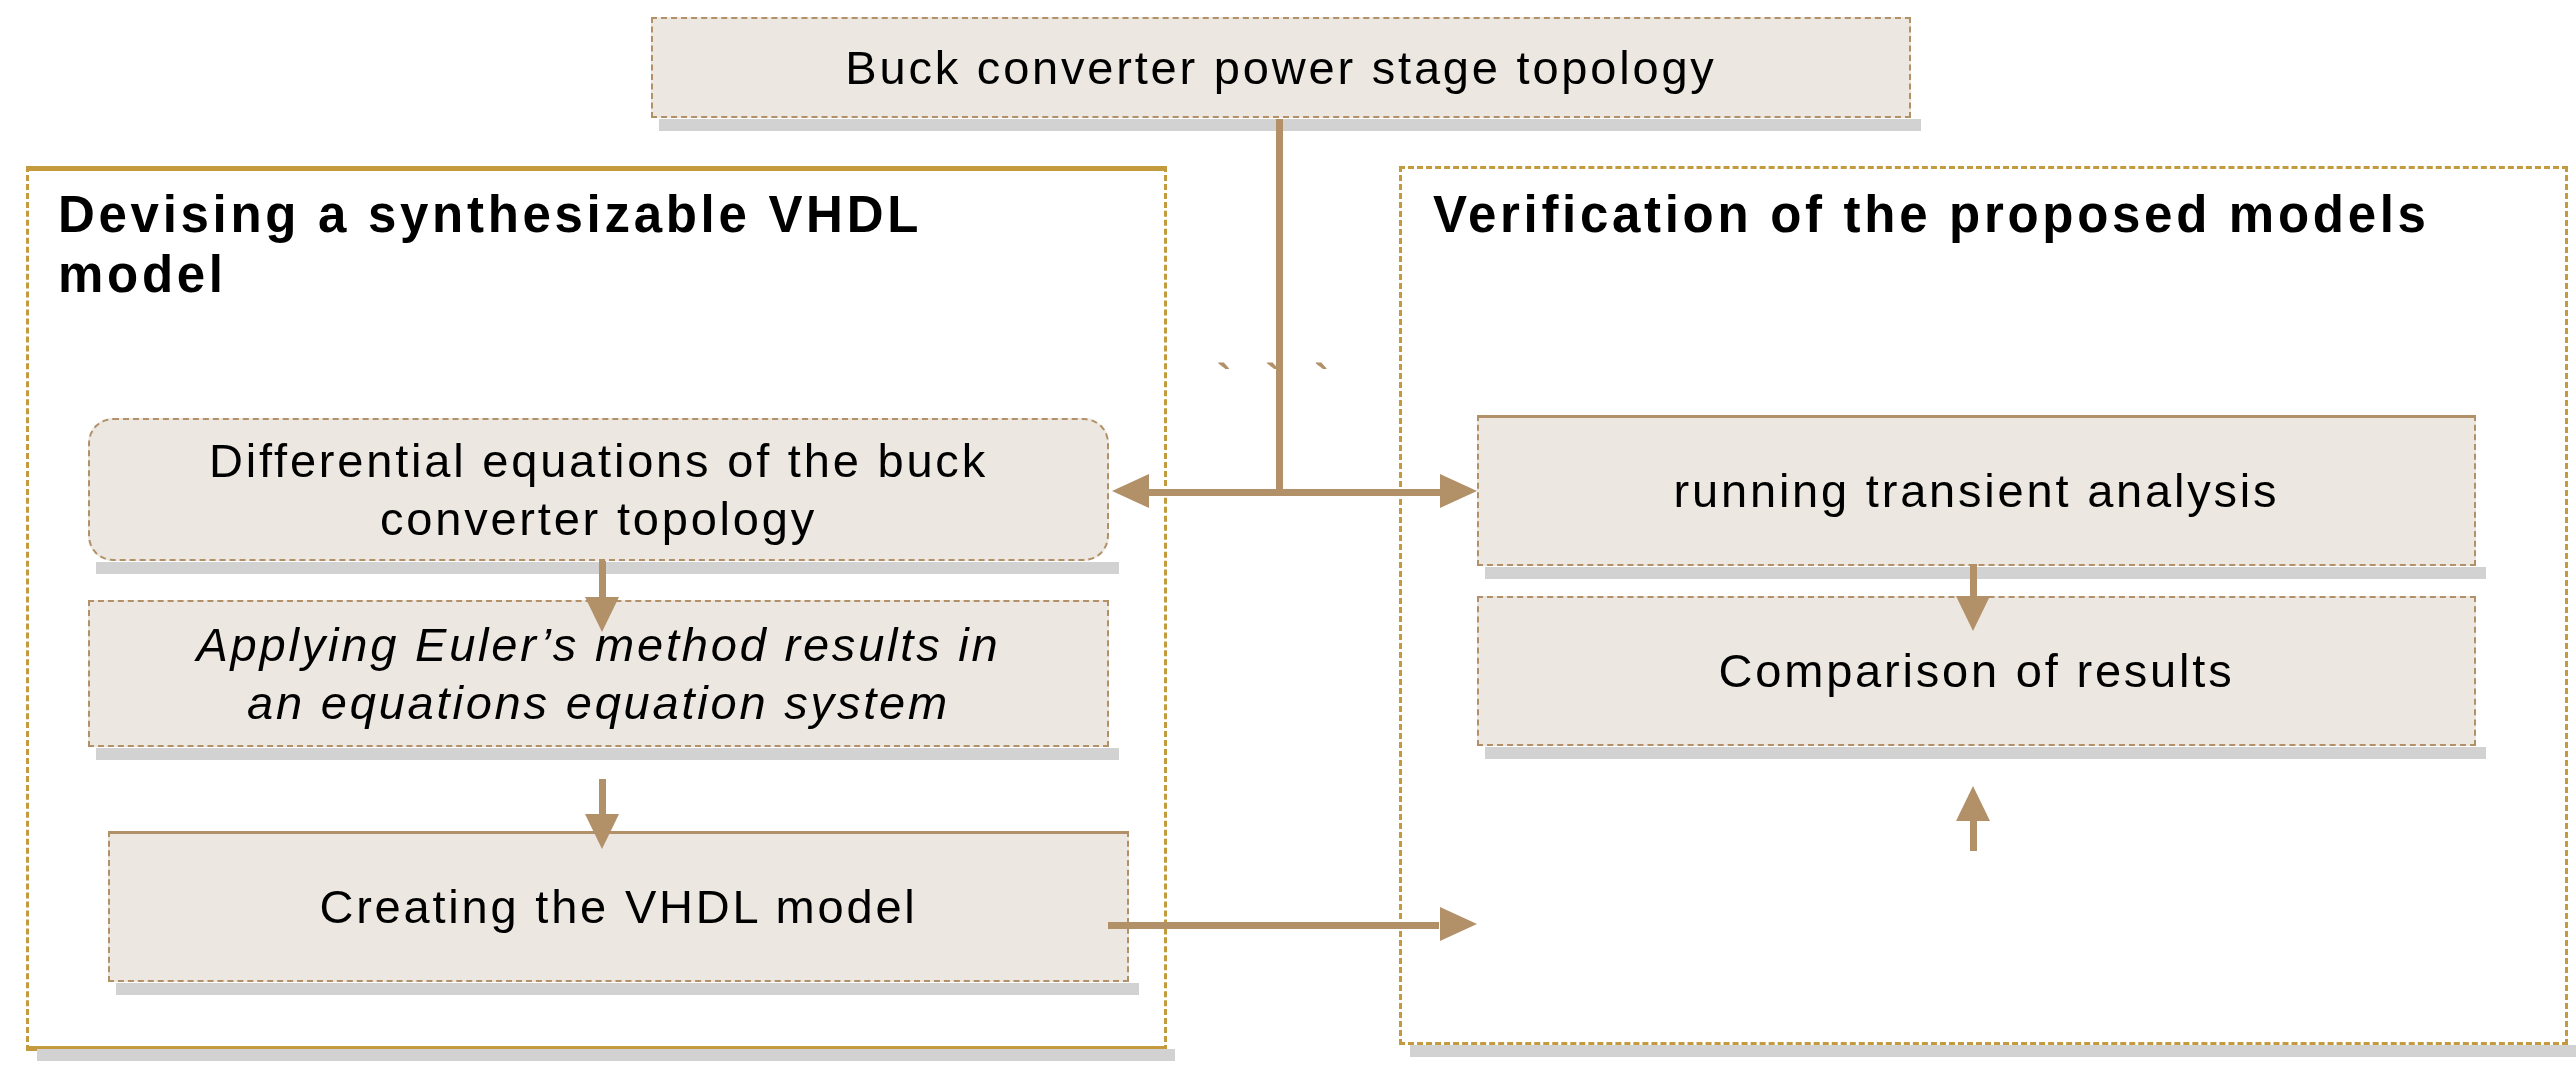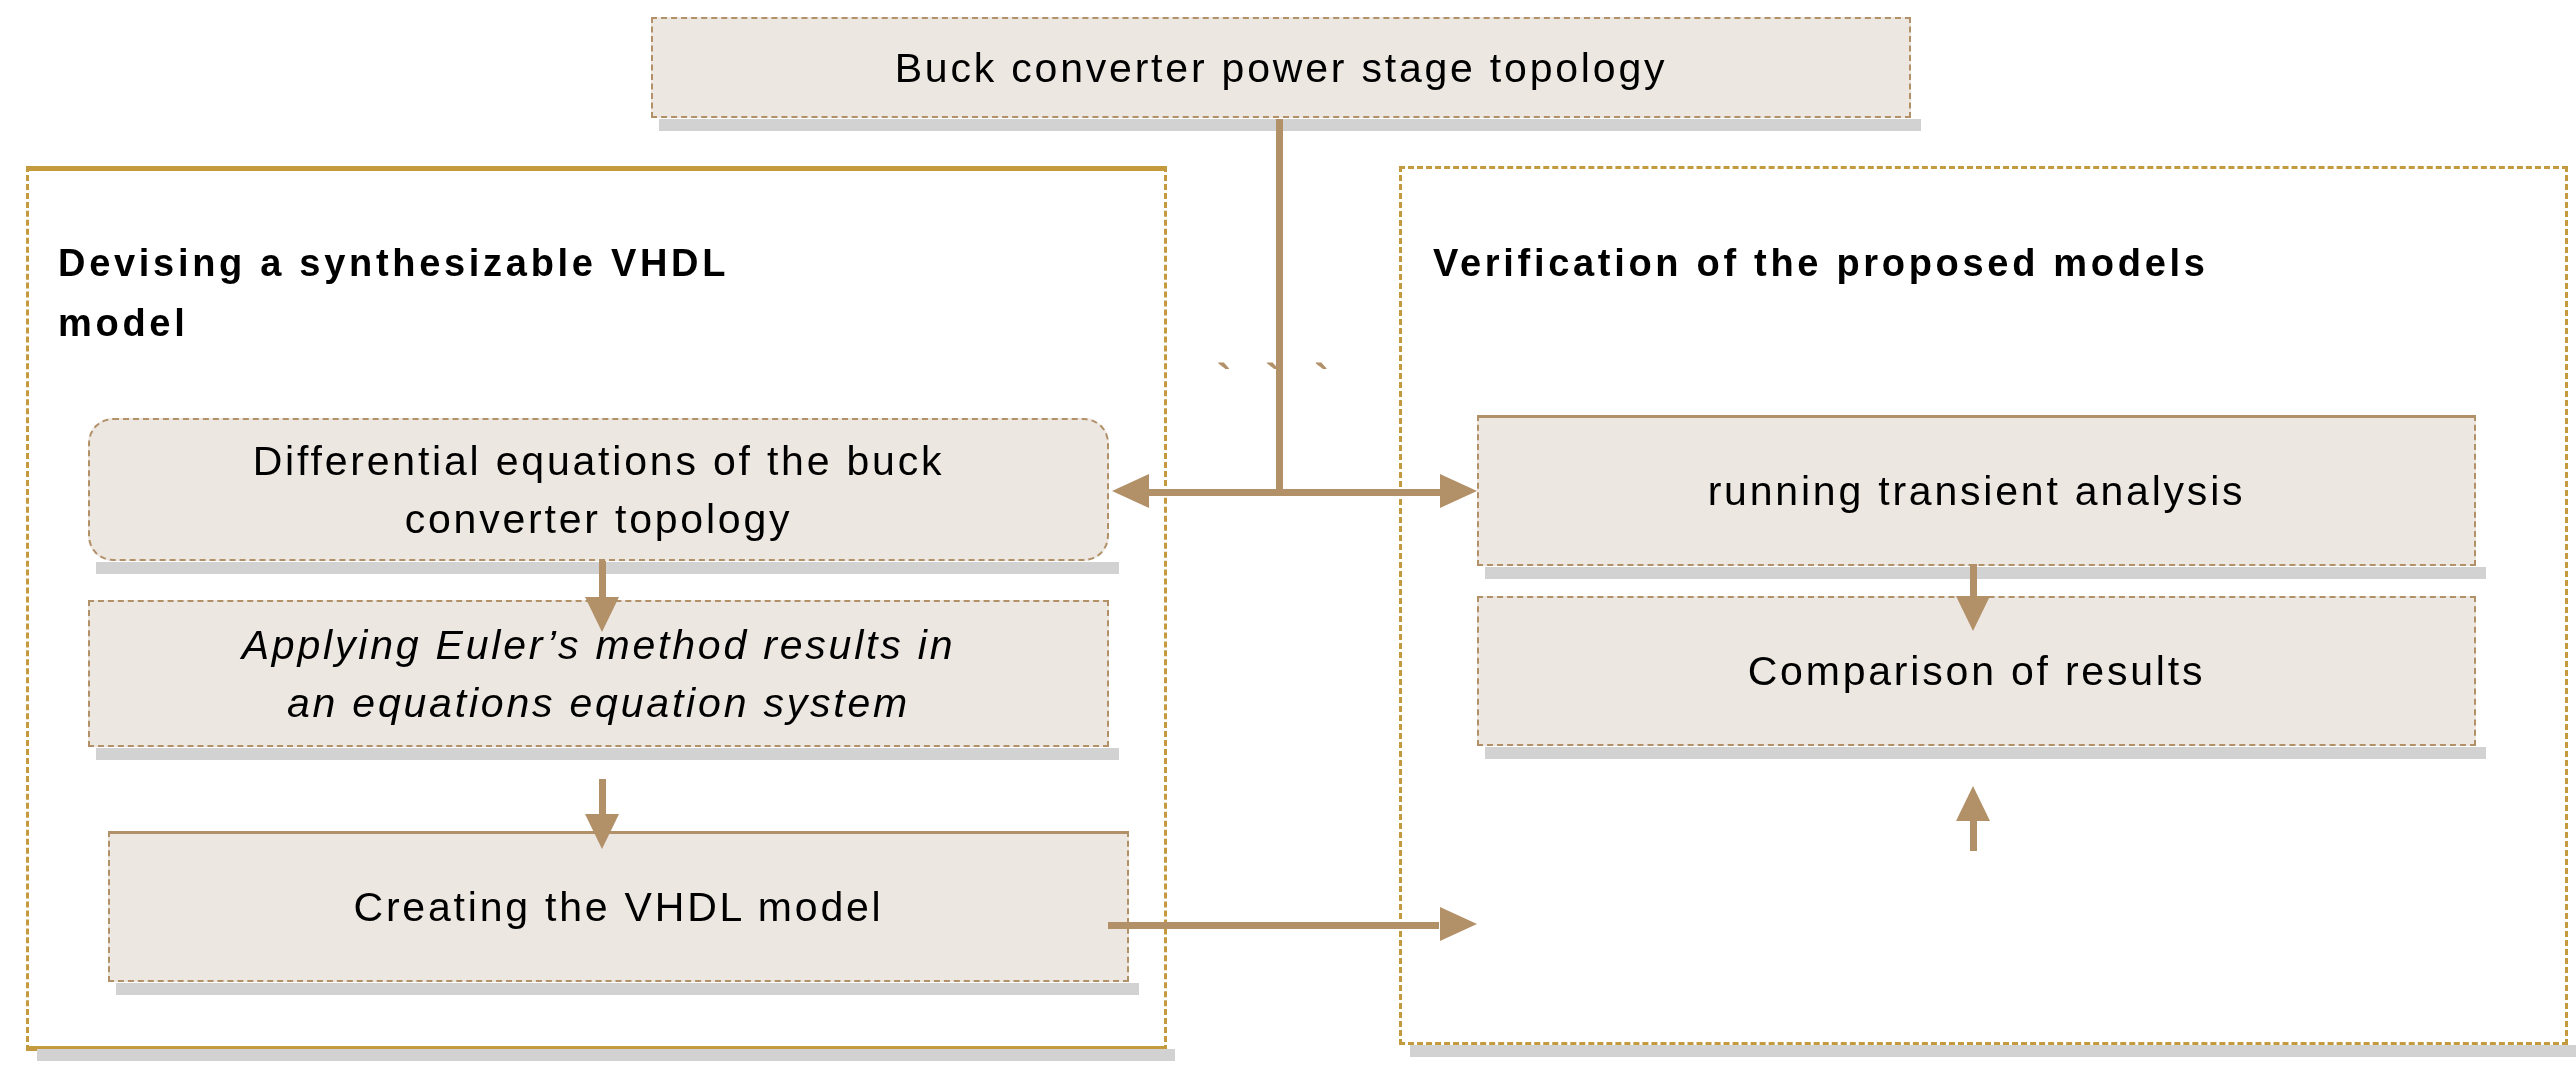--- a/index.html
+++ b/index.html
@@ -7,27 +7,27 @@
     position:relative;width:2576px;height:1083px;background:#ffffff;
     font-family:"Liberation Sans",sans-serif;color:#000;overflow:hidden;
   }
   
   .container{position:absolute;border:3.7px dashed #c49a3e;}
   .container-left{border-top:5.6px solid #c49a3e;border-bottom:5.6px solid #c49a3e;}
   .container::after{
     content:"";position:absolute;left:7.5px;right:-11.2px;bottom:-15px;height:12px;background:#d2d2d2;
   }
   .section-title{
-    position:absolute;font-size:38px;font-weight:bold;letter-spacing:3.7px;line-height:60px;margin-top:48px;
+    position:absolute;font-size:51px;font-weight:bold;letter-spacing:3.7px;line-height:60px;
   }
   
   .node{
     position:absolute;background:#ece7e1;border:2.8px dashed #b29068;
     display:flex;flex-direction:column;align-items:center;justify-content:center;
-    text-align:center;font-size:41px;letter-spacing:2.8px;line-height:58px;
+    text-align:center;font-size:47px;letter-spacing:2.8px;line-height:58px;
   }
   .node.solid-top{border-top:3.7px solid #b29068;}
   .node::after{
     content:"";position:absolute;left:5.6px;right:-12px;bottom:-15px;height:12px;background:#d2d2d2;
   }
   
   .stem-v{position:absolute;width:6.5px;background:#b29068;}
   .stem-h{position:absolute;height:6.5px;background:#b29068;}
   .head{position:absolute;width:0;height:0;}
   .head-down{border-left:17.7px solid transparent;border-right:17.7px solid transparent;border-top:35px solid #b29068;}

